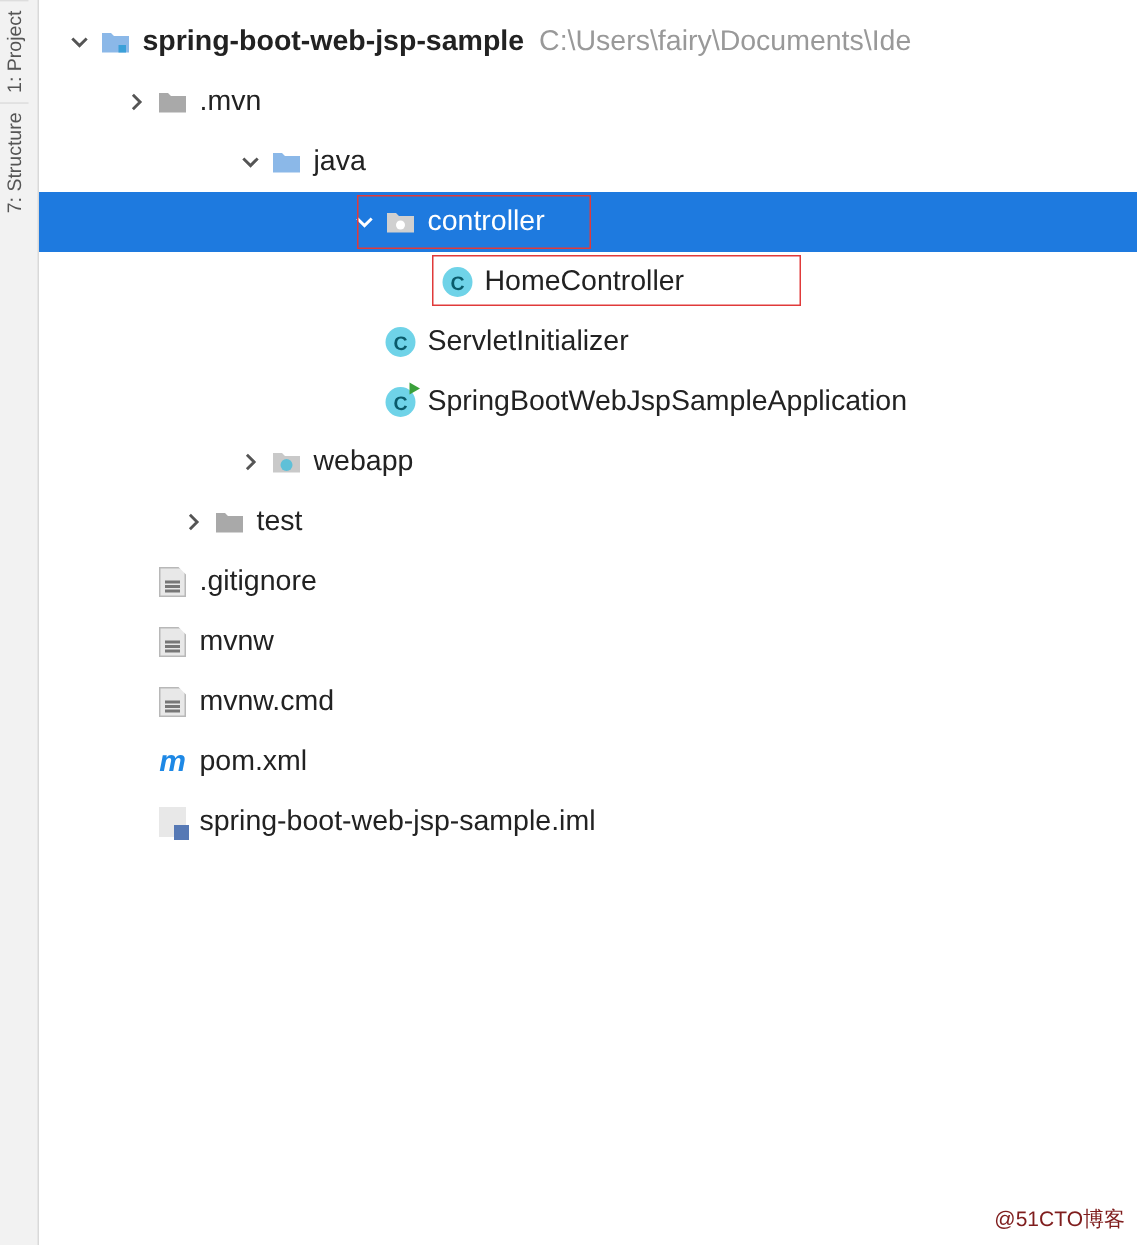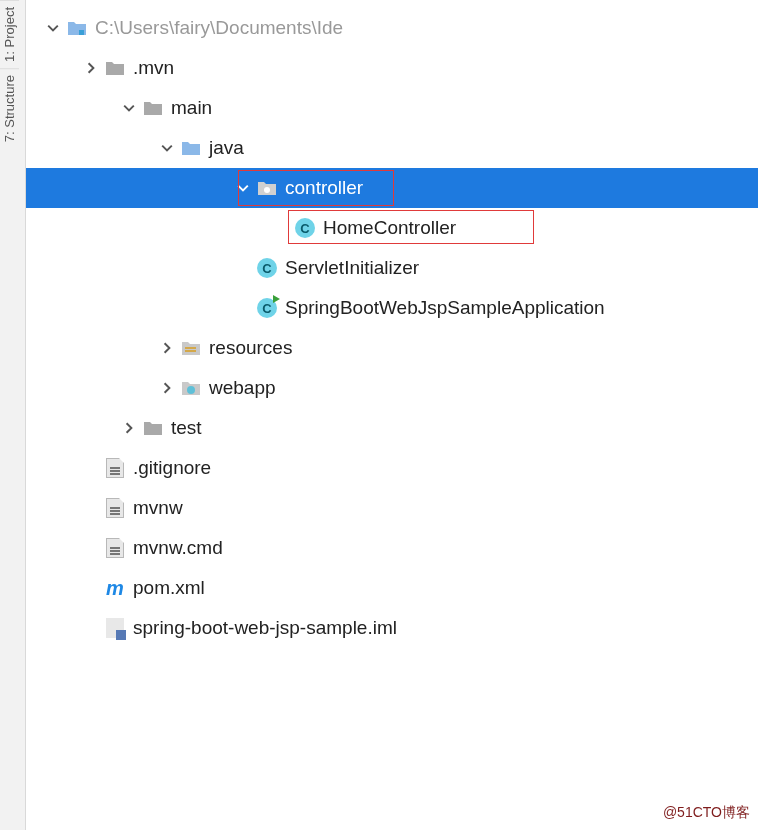--- a/index.html
+++ b/index.html
@@ -96,21 +96,21 @@
       width: 18px; height: 20px; background: #e8e8e8;
       position: relative;
     }
     .idea-icon::after {
       content:""; position:absolute; right:-2px; bottom:-2px;
       width:10px; height:10px; background:#5679b5;
     }
     .lib-icon svg { width:22px; height:20px; }
     .label { color: #222; }
     .label.bold { font-weight: 600; }
-    .path-hint { color: #999; margin-left: 0; }
+    .path-hint { color: #999; margin-left: 10px; }
     .redbox {
       position: absolute;
       border: 1px solid #e03a3a;
       pointer-events: none;
     }
     .watermark {
       position: absolute;
       right: 8px; bottom: 8px;
       font-size: 14px; color: #7f1d1d;
     }
@@ -131,54 +131,41 @@
       <svg viewBox="0 0 10 10">
           <path d="M1 3 L5 7 L9 3" fill="none" stroke="#555" stroke-width="1.6"></path>
         </svg>
     </span>
     <span class="icon">
       <svg class="folder-icon" viewBox="0 0 20 16">
           <path class="folder-blue" d="M1 2h6l2 2h10v11H1z"></path>
           <rect x="12" y="10" width="5" height="5" fill="#3aa0d8"></rect>
         </svg>
     </span>
+    <span class="label bold">spring-boot-web-jsp-sample</span>
     <span class="path-hint">C:\Users\fairy\Documents\Ide</span>
   </div>
 
 
   <div class="row">
     <span class="indent" style="width:56px"></span>
     <span class="chevron">
       <svg viewBox="0 0 10 10">
           <path d="M3 1 L7 5 L3 9" fill="none" stroke="#555" stroke-width="1.6"></path>
         </svg>
     </span>
     <span class="icon">
       <svg class="folder-icon" viewBox="0 0 20 16">
           <path class="folder-gray" d="M1 2h6l2 2h10v11H1z"></path>
         </svg>
     </span>
     <span class="label">.mvn</span>
   </div>
 
 
-  <div class="row">
-    <span class="indent" style="width:94px"></span>
-    <span class="chevron">
-      <svg viewBox="0 0 10 10">
-          <path d="M1 3 L5 7 L9 3" fill="none" stroke="#555" stroke-width="1.6"></path>
-        </svg>
-    </span>
-    <span class="icon">
-      <svg class="folder-icon" viewBox="0 0 20 16">
-          <path class="folder-gray" d="M1 2h6l2 2h10v11H1z"></path>
-        </svg>
-    </span>
-    <span class="label">main</span>
-  </div>
 
   <div class="row">
     <span class="indent" style="width:132px"></span>
     <span class="chevron">
       <svg viewBox="0 0 10 10">
           <path d="M1 3 L5 7 L9 3" fill="none" stroke="#555" stroke-width="1.6"></path>
         </svg>
     </span>
     <span class="icon">
       <svg class="folder-icon" viewBox="0 0 20 16">
@@ -231,36 +218,20 @@
     <span class="icon">
       <span class="class-icon" style="position:relative">C
         <svg style="position:absolute; right:-4px; top:-4px" width="10" height="10" viewBox="0 0 10 10">
             <path d="M2 1 L9 5 L2 9 z" fill="#3aa03a"></path>
           </svg>
       </span>
     </span>
     <span class="label">SpringBootWebJspSampleApplication</span>
   </div>
 
-  <div class="row">
-    <span class="indent" style="width:132px"></span>
-    <span class="chevron">
-      <svg viewBox="0 0 10 10">
-          <path d="M3 1 L7 5 L3 9" fill="none" stroke="#555" stroke-width="1.6"></path>
-        </svg>
-    </span>
-    <span class="icon">
-      <svg class="folder-icon" viewBox="0 0 20 16">
-          <path fill="#c9c9c9" d="M1 2h6l2 2h10v11H1z"></path>
-          <rect x="4" y="7" width="11" height="2" fill="#d4a84a"></rect>
-          <rect x="4" y="10" width="11" height="2" fill="#d4a84a"></rect>
-        </svg>
-    </span>
-    <span class="label">resources</span>
-  </div>
 
   <div class="row">
     <span class="indent" style="width:132px"></span>
     <span class="chevron">
       <svg viewBox="0 0 10 10">
           <path d="M3 1 L7 5 L3 9" fill="none" stroke="#555" stroke-width="1.6"></path>
         </svg>
     </span>
     <span class="icon">
       <svg class="folder-icon" viewBox="0 0 20 16">

